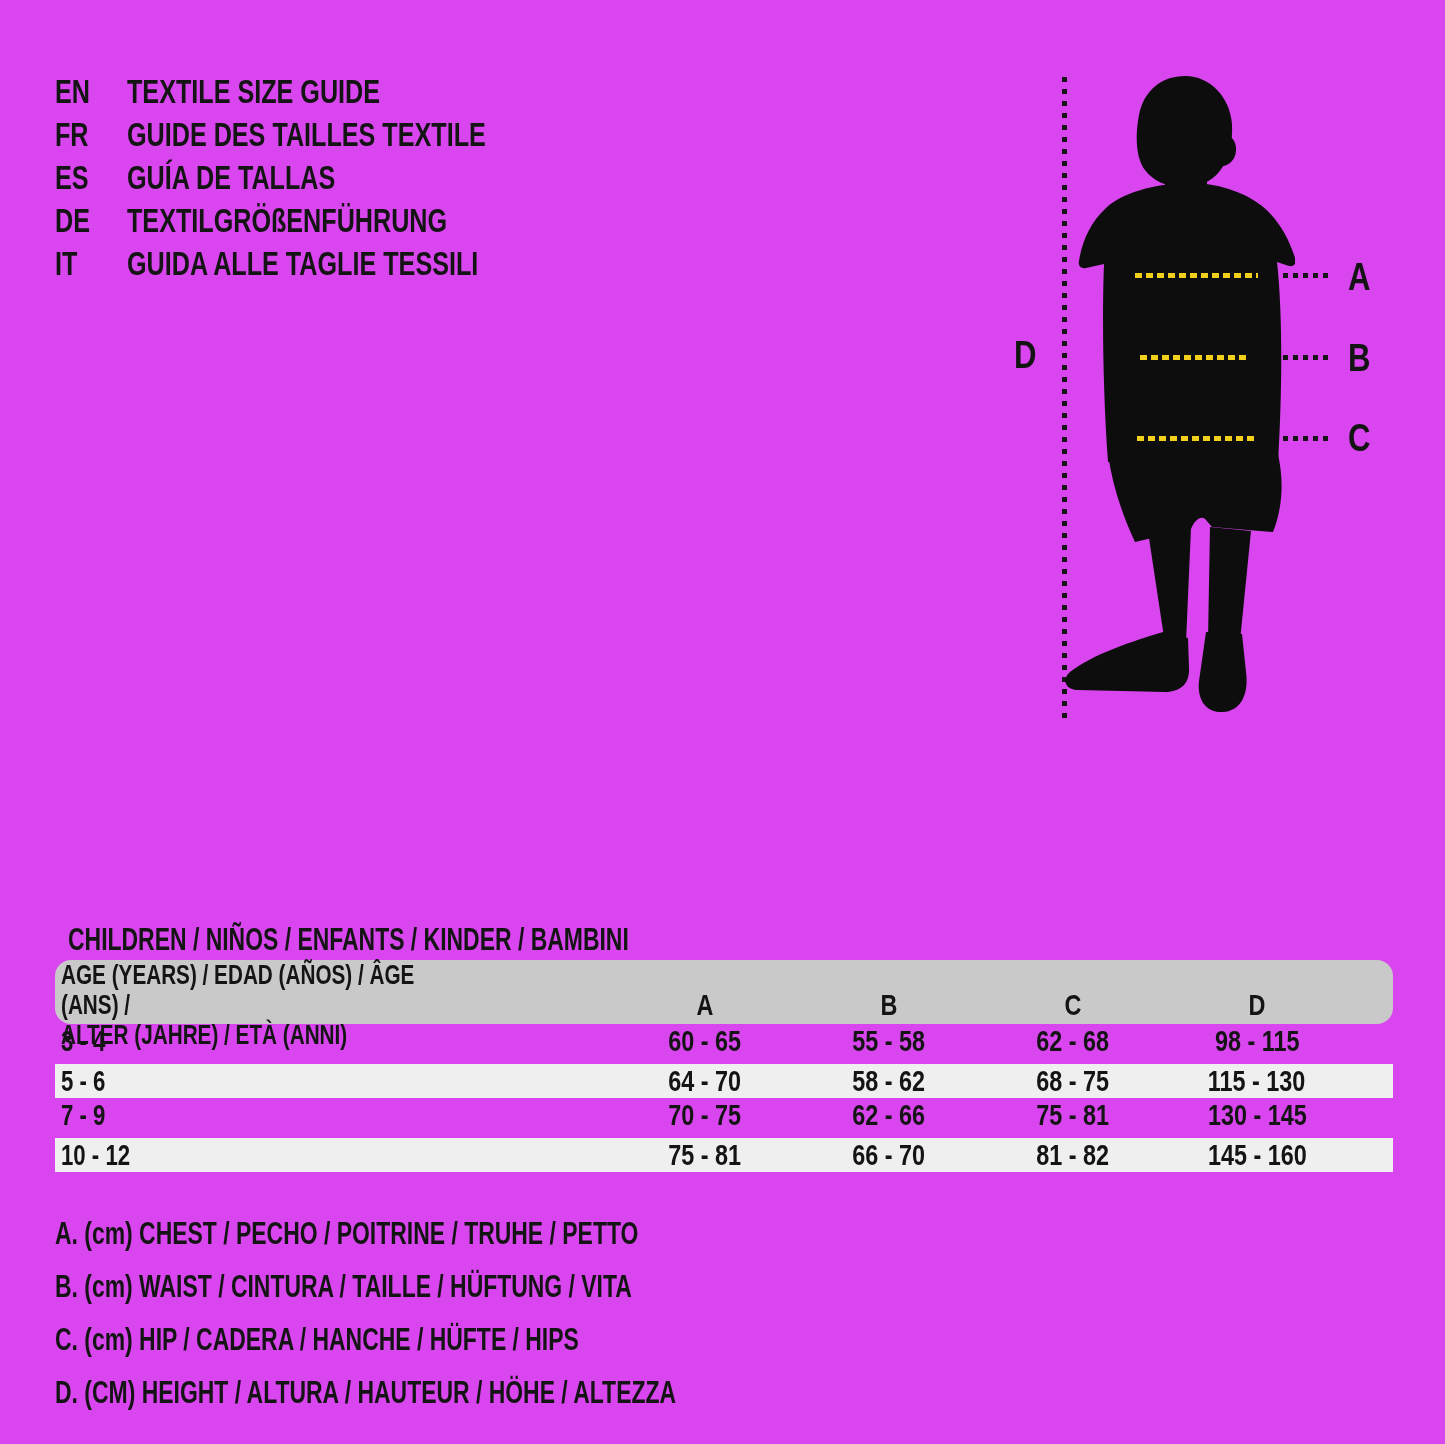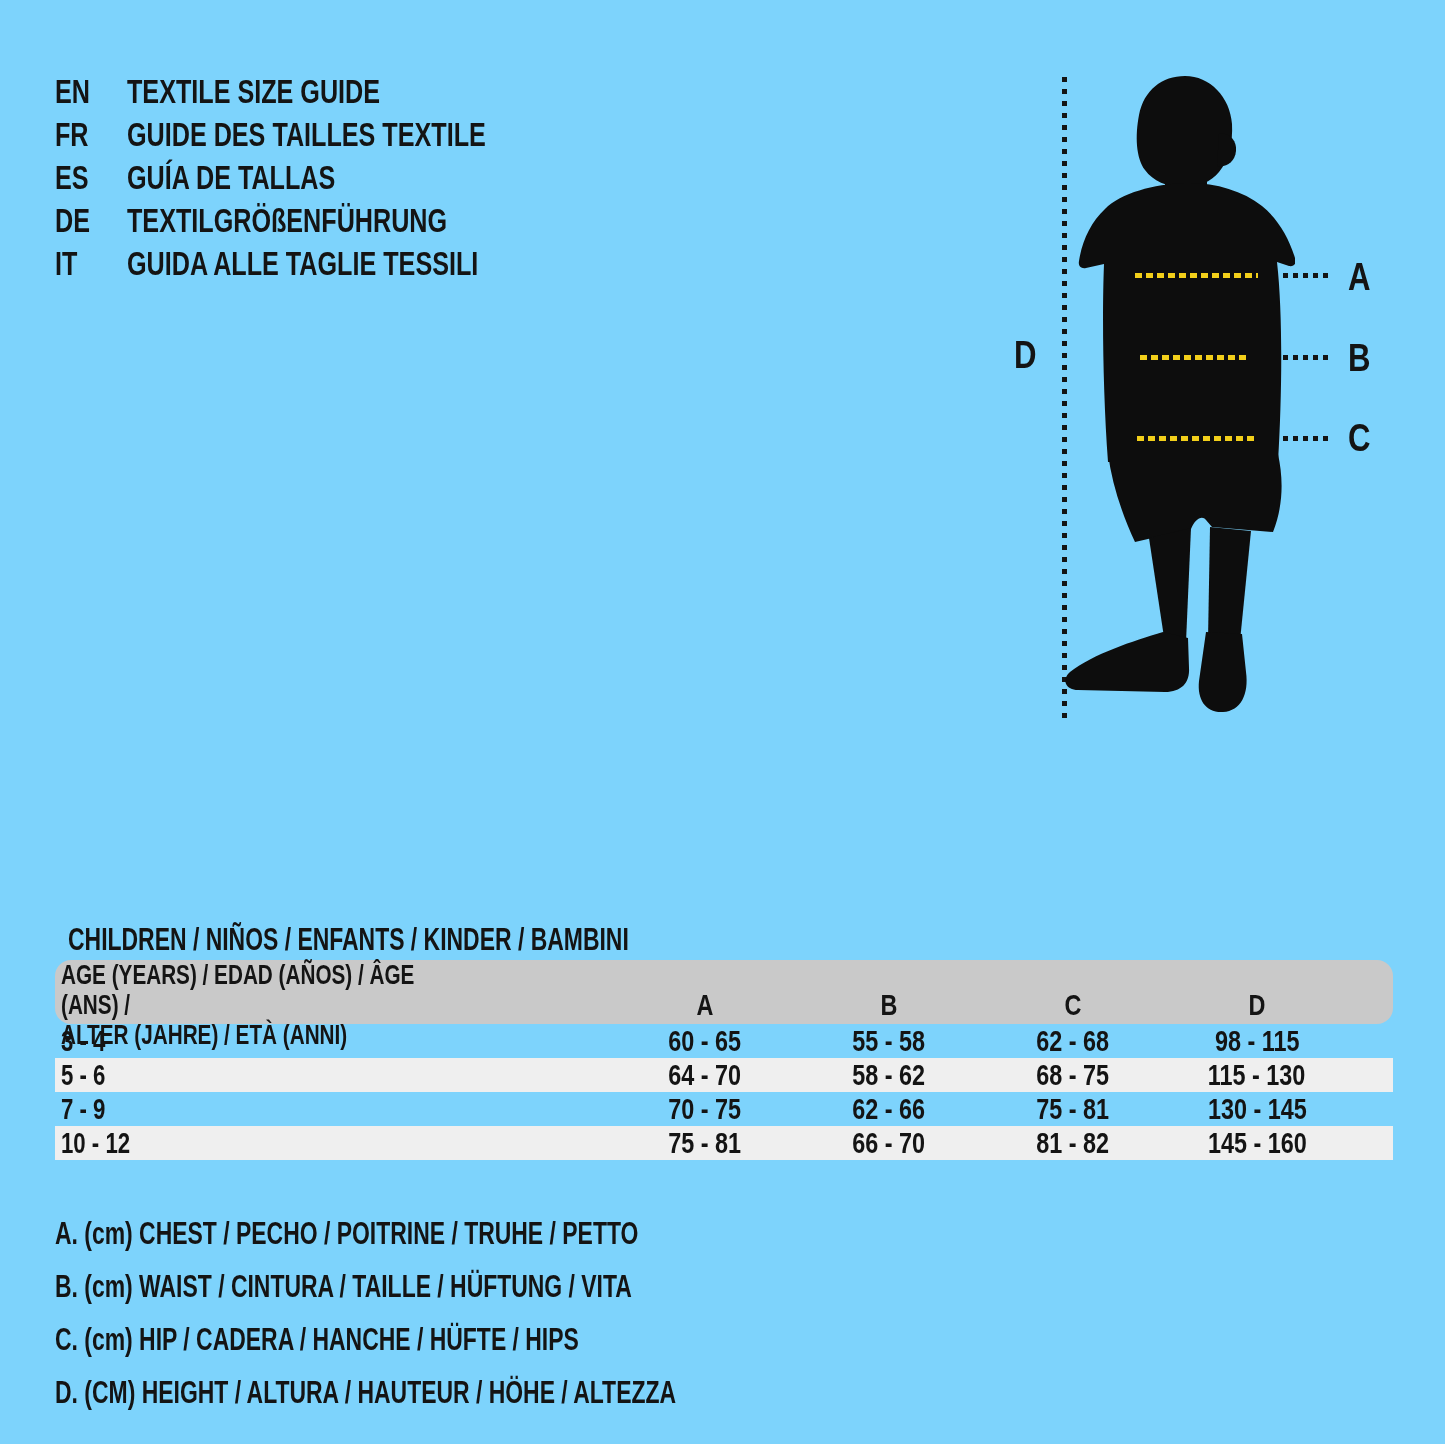--- a/index.html
+++ b/index.html
@@ -4,21 +4,21 @@
 <style>
   :root{
     --ink:#141414;
     --yellow:#f2cf1a;
     --hdr-gray:#c9c9c9;
     --zebra:#efefef;
   }
   *{margin:0;padding:0;box-sizing:border-box;}
   body{background:#fff;}
   .page{
-    position:relative;width:1445px;height:1444px;background:#7dd3fc;
+    position:relative;width:1445px;height:1444px;background:#d946ef;
     font-family:"Liberation Sans", sans-serif;color:var(--ink);overflow:hidden;padding-left:24px;
   }
   .cond{display:inline-block;transform:scaleX(0.74);transform-origin:0 50%;white-space:nowrap;}
   .cond-c{display:inline-block;transform:scaleX(0.78);transform-origin:50% 50%;white-space:nowrap;}
 
   
   .lang-block{position:absolute;left:55px;top:70px;}
   .lang-row{height:43px;display:flex;align-items:center;font-size:34px;font-weight:700;}
   .lang-code{width:72px;}
   
@@ -44,21 +44,21 @@
   .fig-label.b{left:1348px;top:332px;}
   .fig-label.c{left:1348px;top:412px;}
   .fig-label.d{left:1014px;top:329px;}
 
   
   .tbl-title{position:absolute;left:68px;top:922px;font-size:31px;font-weight:700;}
   .tbl{position:absolute;left:55px;top:960px;width:1338px;font-weight:700;}
   .tr{display:grid;grid-template-columns:558px 184px 184px 184px 184px;align-items:center;}
   .tr.thead{height:64px;background:var(--hdr-gray);border-radius:16px;}
   .tr.data{height:34px;font-size:30px;}
-  .tr.data.alt{background:var(--zebra);}
+  .tr.data.alt{background:var(--zebra);margin-top:6px;}
   .td.age{padding-left:6px;}
   .td.c{text-align:center;}
   .age-hdr{font-size:28px;line-height:30px;white-space:pre-line;transform:scaleX(0.74);transform-origin:0 50%;display:inline-block;}
   .col-h{font-size:30px;}
 
   
   .legend{position:absolute;left:55px;top:1203px;list-style:none;font-weight:700;}
   .legend li{height:45px;line-height:45px;font-size:31px;margin-top:8px;}
 </style>
 </head>

